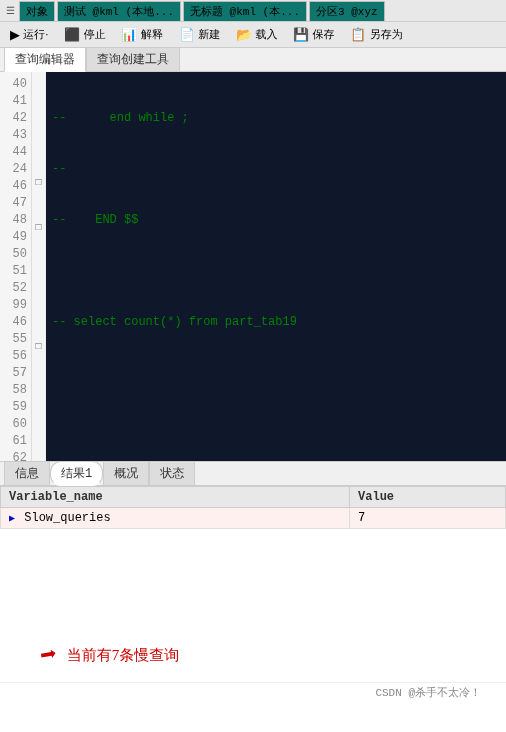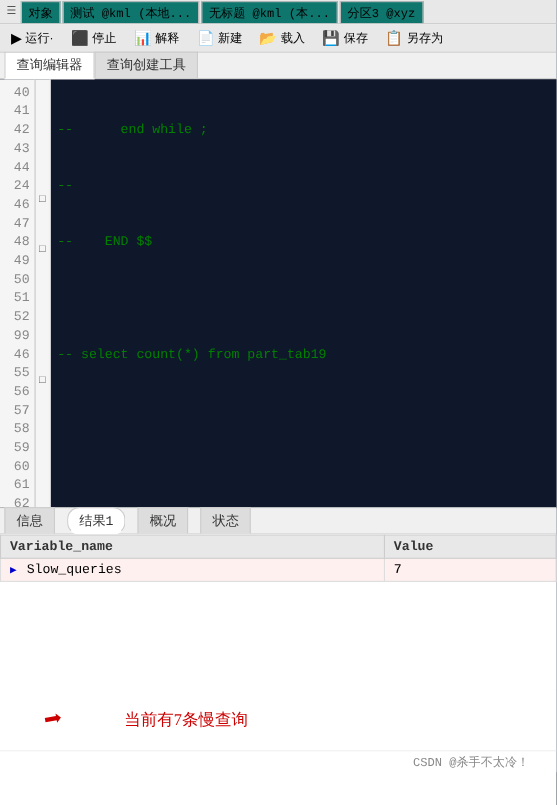--- a/index.html
+++ b/index.html
@@ -128,21 +128,20 @@
       display: flex;
       flex-direction: column;
     }
     .results-tabs {
       display: flex;
       background: #f0f0f0;
       border-bottom: 1px solid #ccc;
       height: 24px;
       align-items: flex-end;
       padding: 0 4px;
-      gap: 11px;
     }
     .results-tab {
       padding: 3px 10px;
       border: 1px solid #ccc;
       border-bottom: none;
       background: #ddd;
       cursor: pointer;
       font-size: 12px;
       color: #333;
     }
@@ -197,21 +196,20 @@
     .arrow-icon {
       color: #cc0000;
       font-size: 28px;
       transform: rotate(-10deg);
       display: inline-block;
     }
     .annotation-text {
       color: #cc0000;
       font-size: 15px;
       font-family: 'SimSun', 'STSong', serif;
-      margin-left: 46px;
     }
 
     
     .footer {
       background: #fff;
       text-align: right;
       padding: 2px 25px;
       font-size: 11px;
       color: #888;
       border-top: 1px solid #eee;

